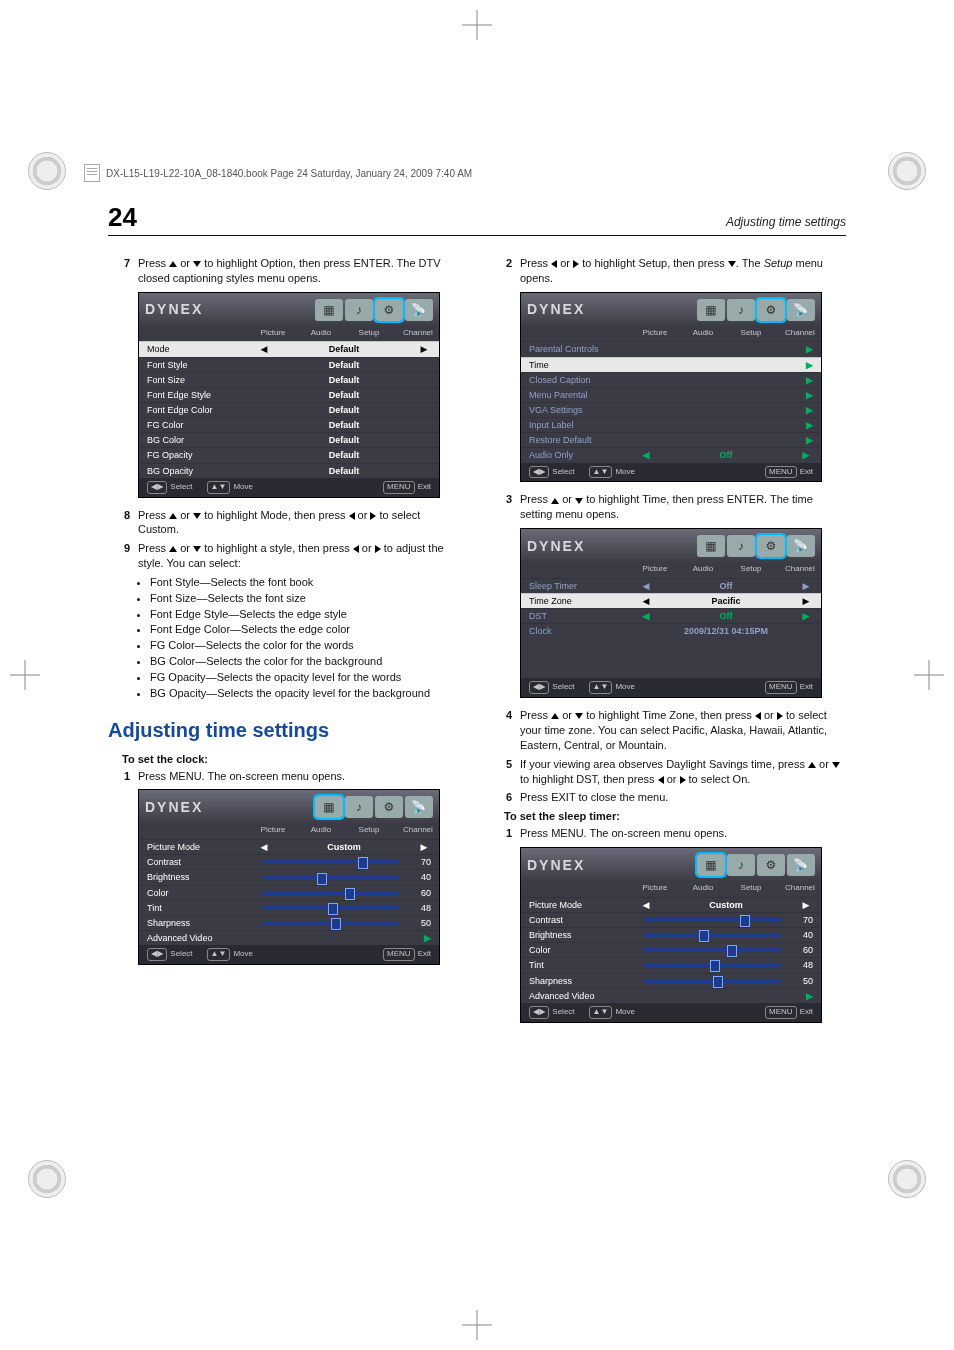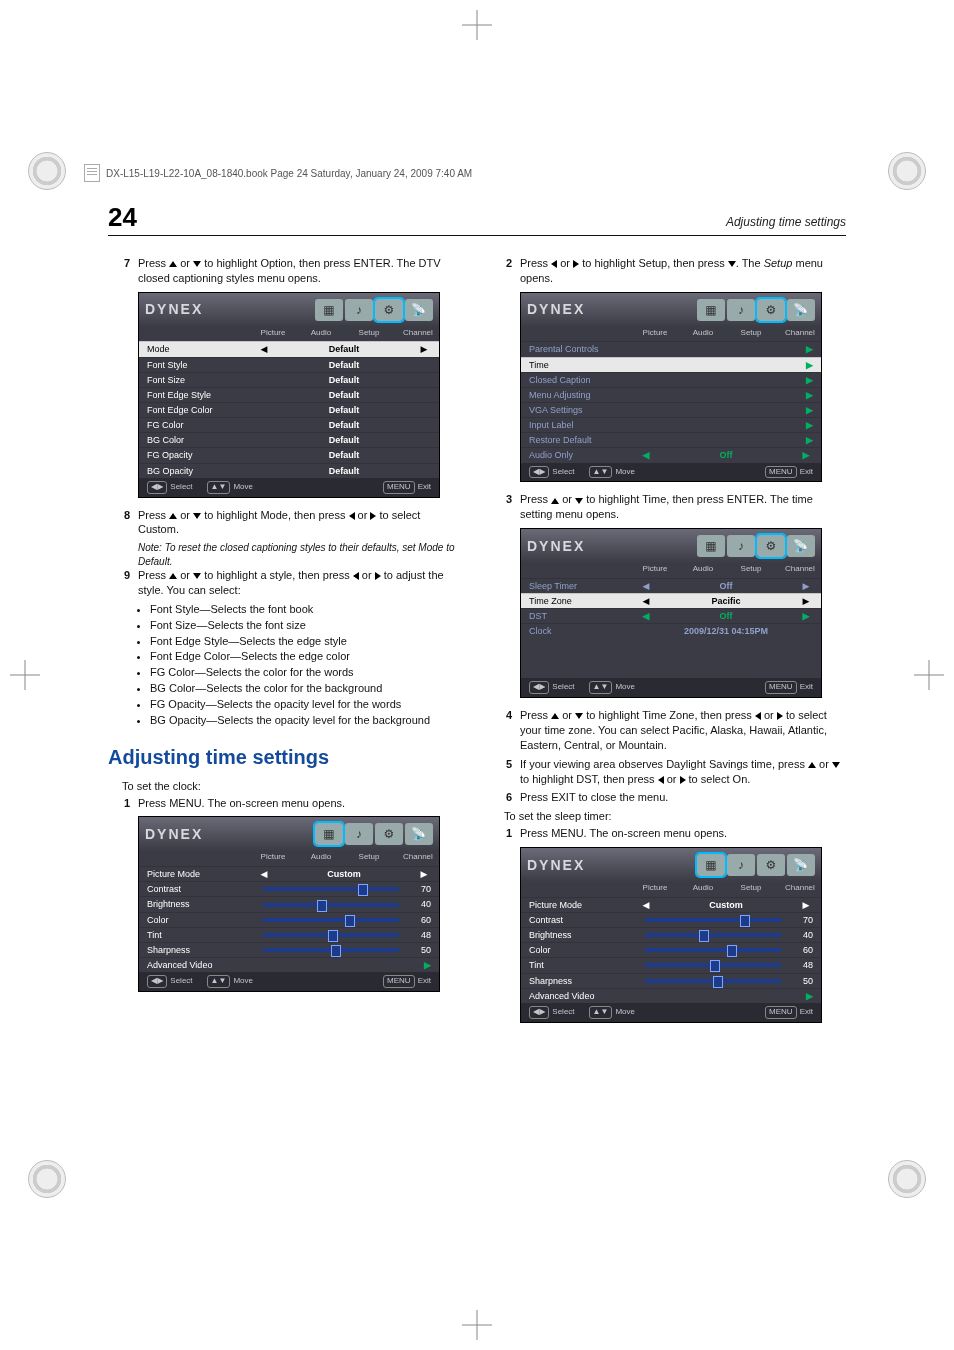--- a/index.html
+++ b/index.html
@@ -97,21 +97,21 @@
   ul.bullets li{list-style:disc; margin:1px 0;}
 
   h1.section{
     margin:16px 0 8px 0;
     font-size:20px; font-weight:700; color:#134a9c;
   }
   h2.sub{
     margin:6px 0 4px 0; font-size:14px; font-weight:700; color:#111;
     margin-left:0;
   }
-  .proc-label{font-weight:400; font-size:11px; margin:4px 0 2px 14px;}
+  .proc-label{font-weight:700; font-size:11px; margin:4px 0 2px 14px;}
 
   
   .osd{
     width:300px;
     background:#3b3b45;
     color:#fff;
     font-size:9px;
     margin:6px 0 10px 30px;
     border:1px solid #000;
   }
@@ -270,23 +270,20 @@
             <span style="margin-left:auto"><span class="keyicon">MENU</span><span>Exit</span></span>
           </div>
         </div>
 
         <div class="step">
           <div class="step-num">8</div>
           <div class="step-body">
             <span>Press </span><span class="tri up"></span><span> or </span><span class="tri down"></span><span> to highlight </span><b>Mode</b><span>, then press </span><span class="tri left"></span><span> or </span><span class="tri right"></span><span> to select </span><b>Custom</b>.
           </div>
         </div>
-        <div class="note">
-          <b><i>Note:</i></b><i><span> To reset the closed captioning styles to their defaults, set </span></i><b><i>Mode</i></b><i> to </i><b><i>Default</i></b><i>.</i>
-        </div>
 
         <div class="step">
           <div class="step-num">9</div>
           <div class="step-body">
             <span>Press </span><span class="tri up"></span><span> or </span><span class="tri down"></span><span> to highlight a style, then press </span><span class="tri left"></span><span> or </span><span class="tri right"></span><span> to adjust the style. You can select:</span>
           </div>
         </div>
         <ul class="bullets">
           <li><b>Font Style</b><span>—Selects the font book</span></li>
           <li><b>Font Size</b><span>—Selects the font size</span></li>
@@ -414,21 +411,21 @@
                 <div class="k">Time</div>
                 <div style="flex: 1 1 0%;"></div>
                 <div class="chev">▶</div>
               </div>
               <div class="osd-row dim">
                 <div class="k">Closed Caption</div>
                 <div style="flex: 1 1 0%;"></div>
                 <div class="chev">▶</div>
               </div>
               <div class="osd-row dim">
-                <div class="k">Menu Adjusting</div>
+                <div class="k">Menu Parental</div>
                 <div style="flex: 1 1 0%;"></div>
                 <div class="chev">▶</div>
               </div>
               <div class="osd-row dim">
                 <div class="k">VGA Settings</div>
                 <div style="flex: 1 1 0%;"></div>
                 <div class="chev">▶</div>
               </div>
               <div class="osd-row dim">
                 <div class="k">Input Label</div>

